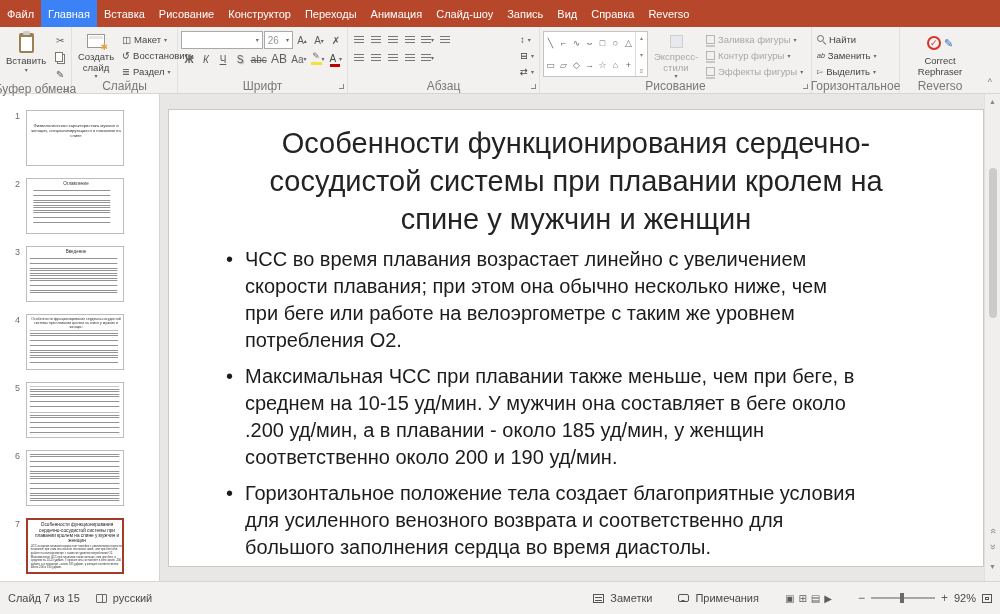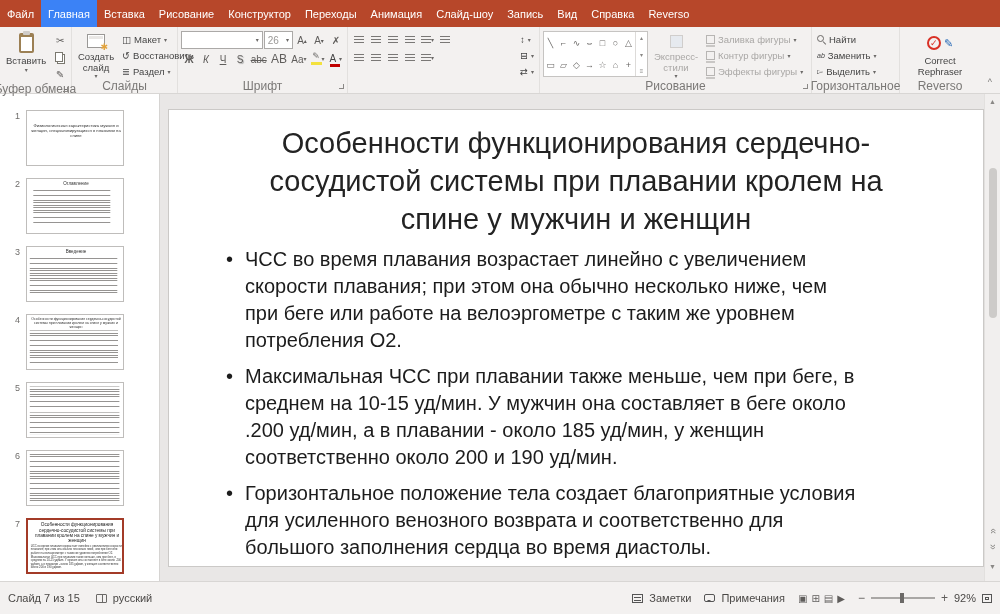--- a/index.html
+++ b/index.html
@@ -91,21 +91,21 @@
   .dbl.down{transform:rotate(-90deg)}
 
   
   .statusbar{height:26px;background:#F3F1F0;border-top:1px solid #D8D6D4;display:flex;font-size:11px;color:#4a4846;padding:16px 8px;flex:0 0 auto;white-space:nowrap}
   .statusbar .sect{display:flex;align-items:center;gap:6px;margin-right:16px}
   .i-spell{width:11px;height:9px;border:1px solid #6b6967;border-radius:1px;position:relative}
   .i-spell::after{content:"";position:absolute;left:5px;top:0;bottom:0;width:1px;background:#6b6967}
   .i-person{width:9px;height:11px;position:relative}
   .i-person::before{content:"";position:absolute;top:0;left:3px;width:4px;height:4px;border-radius:50%;background:#6b6967}
   .i-person::after{content:"";position:absolute;bottom:0;left:1px;width:7px;height:6px;border-radius:3px 3px 0 0;background:#6b6967}
-  .sright{margin-left:auto;display:flex;align-items:center;gap:13px}
+  .sright{margin-left:auto;display:flex;align-items:center;gap:26px}
   .i-notes{width:11px;height:9px;border:1px solid #555;position:relative}
   .i-notes::after{content:"";position:absolute;left:1px;right:1px;top:2px;height:4px;background:repeating-linear-gradient(to bottom,#555 0 1px,transparent 1px 3px)}
   .i-bubble{width:11px;height:8px;border:1px solid #555;border-radius:2px;position:relative}
   .i-bubble::after{content:"";position:absolute;left:2px;bottom:-3px;border:2px solid transparent;border-top-color:#555}
   .views{display:flex;align-items:center;gap:4px;font-size:10px;color:#5f5d5b}
   .zoomctl{display:flex;align-items:center;gap:6px}
   .ztrack{width:64px;height:2px;background:#A9A7A5;position:relative}
   .zthumb{position:absolute;left:45%;top:-4px;width:4px;height:10px;background:#6b6967}
   .zbtn{font-size:12px;color:#5f5d5b}
   .i-fit{width:10px;height:9px;border:1px solid #555;position:relative}
@@ -292,20 +292,24 @@
           <div class="mbtn">
               <span>⊟</span>
               <span class="caret">▾</span>
             </div>
           <div class="mbtn">
               <span>⇄</span>
               <span class="caret">▾</span>
             </div>
         </div>
       </div>
+      <div class="glabel">
+          <span>Абзац</span>
+          <span class="launcher"></span>
+        </div>
     </div>
 
     <div class="rgroup" style="width:272px">
       <div class="gbody">
         <div class="shapebox">
           <div class="shapegrid">
             <span class="shape">╲</span>
             <span class="shape">⌐</span>
             <span class="shape">∿</span>
             <span class="shape">⌣</span>

